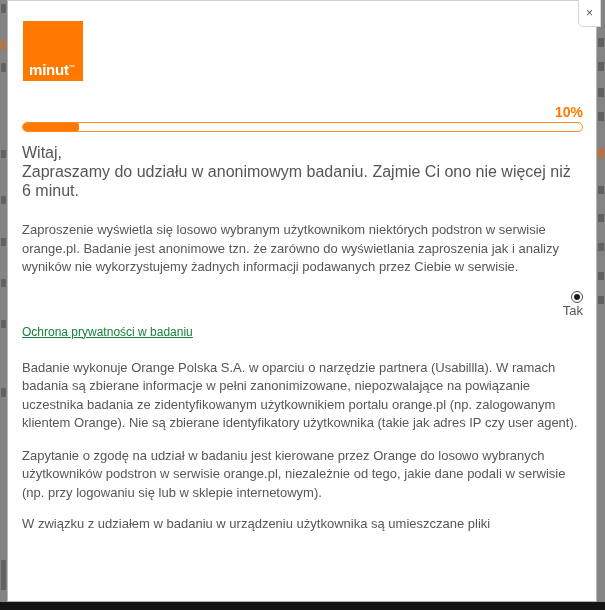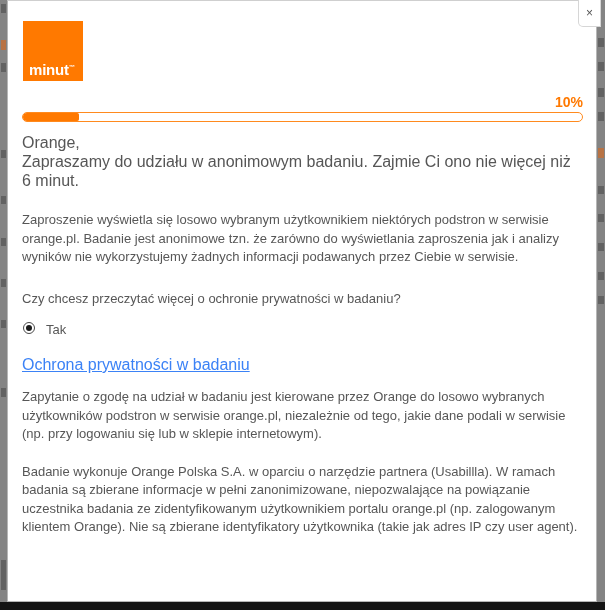--- a/index.html
+++ b/index.html
@@ -42,21 +42,21 @@
     background:#ff7900; position:relative;
   }
   .logo-text {
     position:absolute; left:6px; bottom:3px;
     color:#fff; font-weight:bold; font-size:15px; letter-spacing:-0.2px;
   }
   .logo-tm { font-size:6px; vertical-align:super; font-weight:bold; }
 
   
   .progress-label {
-    margin-top:13px; text-align:right;
+    margin-top:23px; text-align:right;
     color:#ff7900; font-weight:bold; font-size:14px; line-height:16px;
   }
   .progress-track {
     margin-top:2px; height:8px; position:relative;
     border:1px solid #ff8a1e; border-radius:7px; background:#fff;
   }
   .progress-fill {
     position:absolute; left:0; top:0; bottom:0; width:10%;
     background:#ff7900; border-radius:7px 3px 3px 7px;
   }
@@ -65,35 +65,35 @@
   .heading { margin-top:11px; font-size:16px; line-height:19px; color:#565656; }
   .body-text { font-size:13px; line-height:18.5px; color:#575757; }
   .p-intro    { margin-top:21px; }
   .p-question { margin-top:23px; }
   .p-privacy1 { margin-top:19px; }
   .p-privacy2 { margin-top:14px; }
   .p-privacy3 { margin-top:8px; }
 
   
   .radio-group { margin-top:14px; }
-  .radio-row { display:flex; align-items:flex-start; height:19px; cursor:pointer; }
+  .radio-row { display:flex; align-items:flex-end; height:19px; cursor:pointer;flex-direction:column; }
   .radio-circle {
     width:12px; height:12px; box-sizing:border-box;
     border:1px solid #4a4a4a; border-radius:50%; background:#fff;
     margin-left:1px; position:relative; flex:0 0 auto;
   }
   .radio-circle.selected::after {
     content:""; position:absolute; left:2px; top:2px;
     width:6px; height:6px; border-radius:50%; background:#1b1b1b;
   }
   .radio-label { margin-left:11px; font-size:13px; color:#575757; }
 
   .privacy-link {
     display:inline-block; margin-top:15px;
-    font-size:16px; color:#3b82f6;
+    font-size:12px; color:#15803d;
     text-decoration:underline; cursor:pointer;
   }
 
   
   .bottom-bar {
     position:absolute; left:0; top:602px; width:605px; height:8px;
     background:#141414; z-index:3;
   }
 </style>
 </head>
@@ -130,41 +130,41 @@
     <div class="logo">
       <div class="logo-text"><span>minut</span><span class="logo-tm">™</span></div>
     </div>
 
     <div class="progress-label">10%</div>
     <div class="progress-track">
       <div class="progress-fill" style="width: 10%;"></div>
     </div>
 
     <div class="heading">
-      <div>Orange,</div>
+      <div>Witaj,</div>
       <div>Zapraszamy do udziału w anonimowym badaniu. Zajmie Ci ono nie więcej niż 6 minut.</div>
     </div>
 
-    <p class="body-text p-intro">Zaproszenie wyświetla się losowo wybranym użytkownikiem niektórych podstron w serwisie orange.pl. Badanie jest anonimowe tzn. że zarówno do wyświetlania zaproszenia jak i analizy wyników nie wykorzystujemy żadnych informacji podawanych przez Ciebie w serwisie.</p>
+    <p class="body-text p-intro">Zaproszenie wyświetla się losowo wybranym użytkownikom niektórych podstron w serwisie orange.pl. Badanie jest anonimowe tzn. że zarówno do wyświetlania zaproszenia jak i analizy wyników nie wykorzystujemy żadnych informacji podawanych przez Ciebie w serwisie.</p>
 
-    <p class="body-text p-question">Czy chcesz przeczytać więcej o ochronie prywatności w badaniu?</p>
 
     <div class="radio-group">
       <div class="radio-row">
         <span class="radio-circle selected"></span>
         <span class="radio-label">Tak</span>
       </div>
     </div>
 
     <a class="privacy-link">Ochrona prywatności w badaniu</a>
 
+    <p class="body-text p-privacy1">Badanie wykonuje Orange Polska S.A. w oparciu o narzędzie partnera (Usabillla). W ramach badania są zbierane informacje w pełni zanonimizowane, niepozwalające na powiązanie uczestnika badania ze zidentyfikowanym użytkownikiem portalu orange.pl (np. zalogowanym klientem Orange). Nie są zbierane identyfikatory użytkownika (takie jak adres IP czy user agent).</p>
+
     <p class="body-text p-privacy2">Zapytanie o zgodę na udział w badaniu jest kierowane przez Orange do losowo wybranych użytkowników podstron w serwisie orange.pl, niezależnie od tego, jakie dane podali w serwisie (np. przy logowaniu się lub w sklepie internetowym).</p>
 
-    <p class="body-text p-privacy1">Badanie wykonuje Orange Polska S.A. w oparciu o narzędzie partnera (Usabillla). W ramach badania są zbierane informacje w pełni zanonimizowane, niepozwalające na powiązanie uczestnika badania ze zidentyfikowanym użytkownikiem portalu orange.pl (np. zalogowanym klientem Orange). Nie są zbierane identyfikatory użytkownika (takie jak adres IP czy user agent).</p>
-
+    <p class="body-text p-privacy3">W związku z udziałem w badaniu w urządzeniu użytkownika są umieszczane pliki</p>
 
   </div>
 </div>
 
 <div class="close-btn">
   <span>×</span>
 </div>
 
 <div class="bottom-bar"></div>
 

